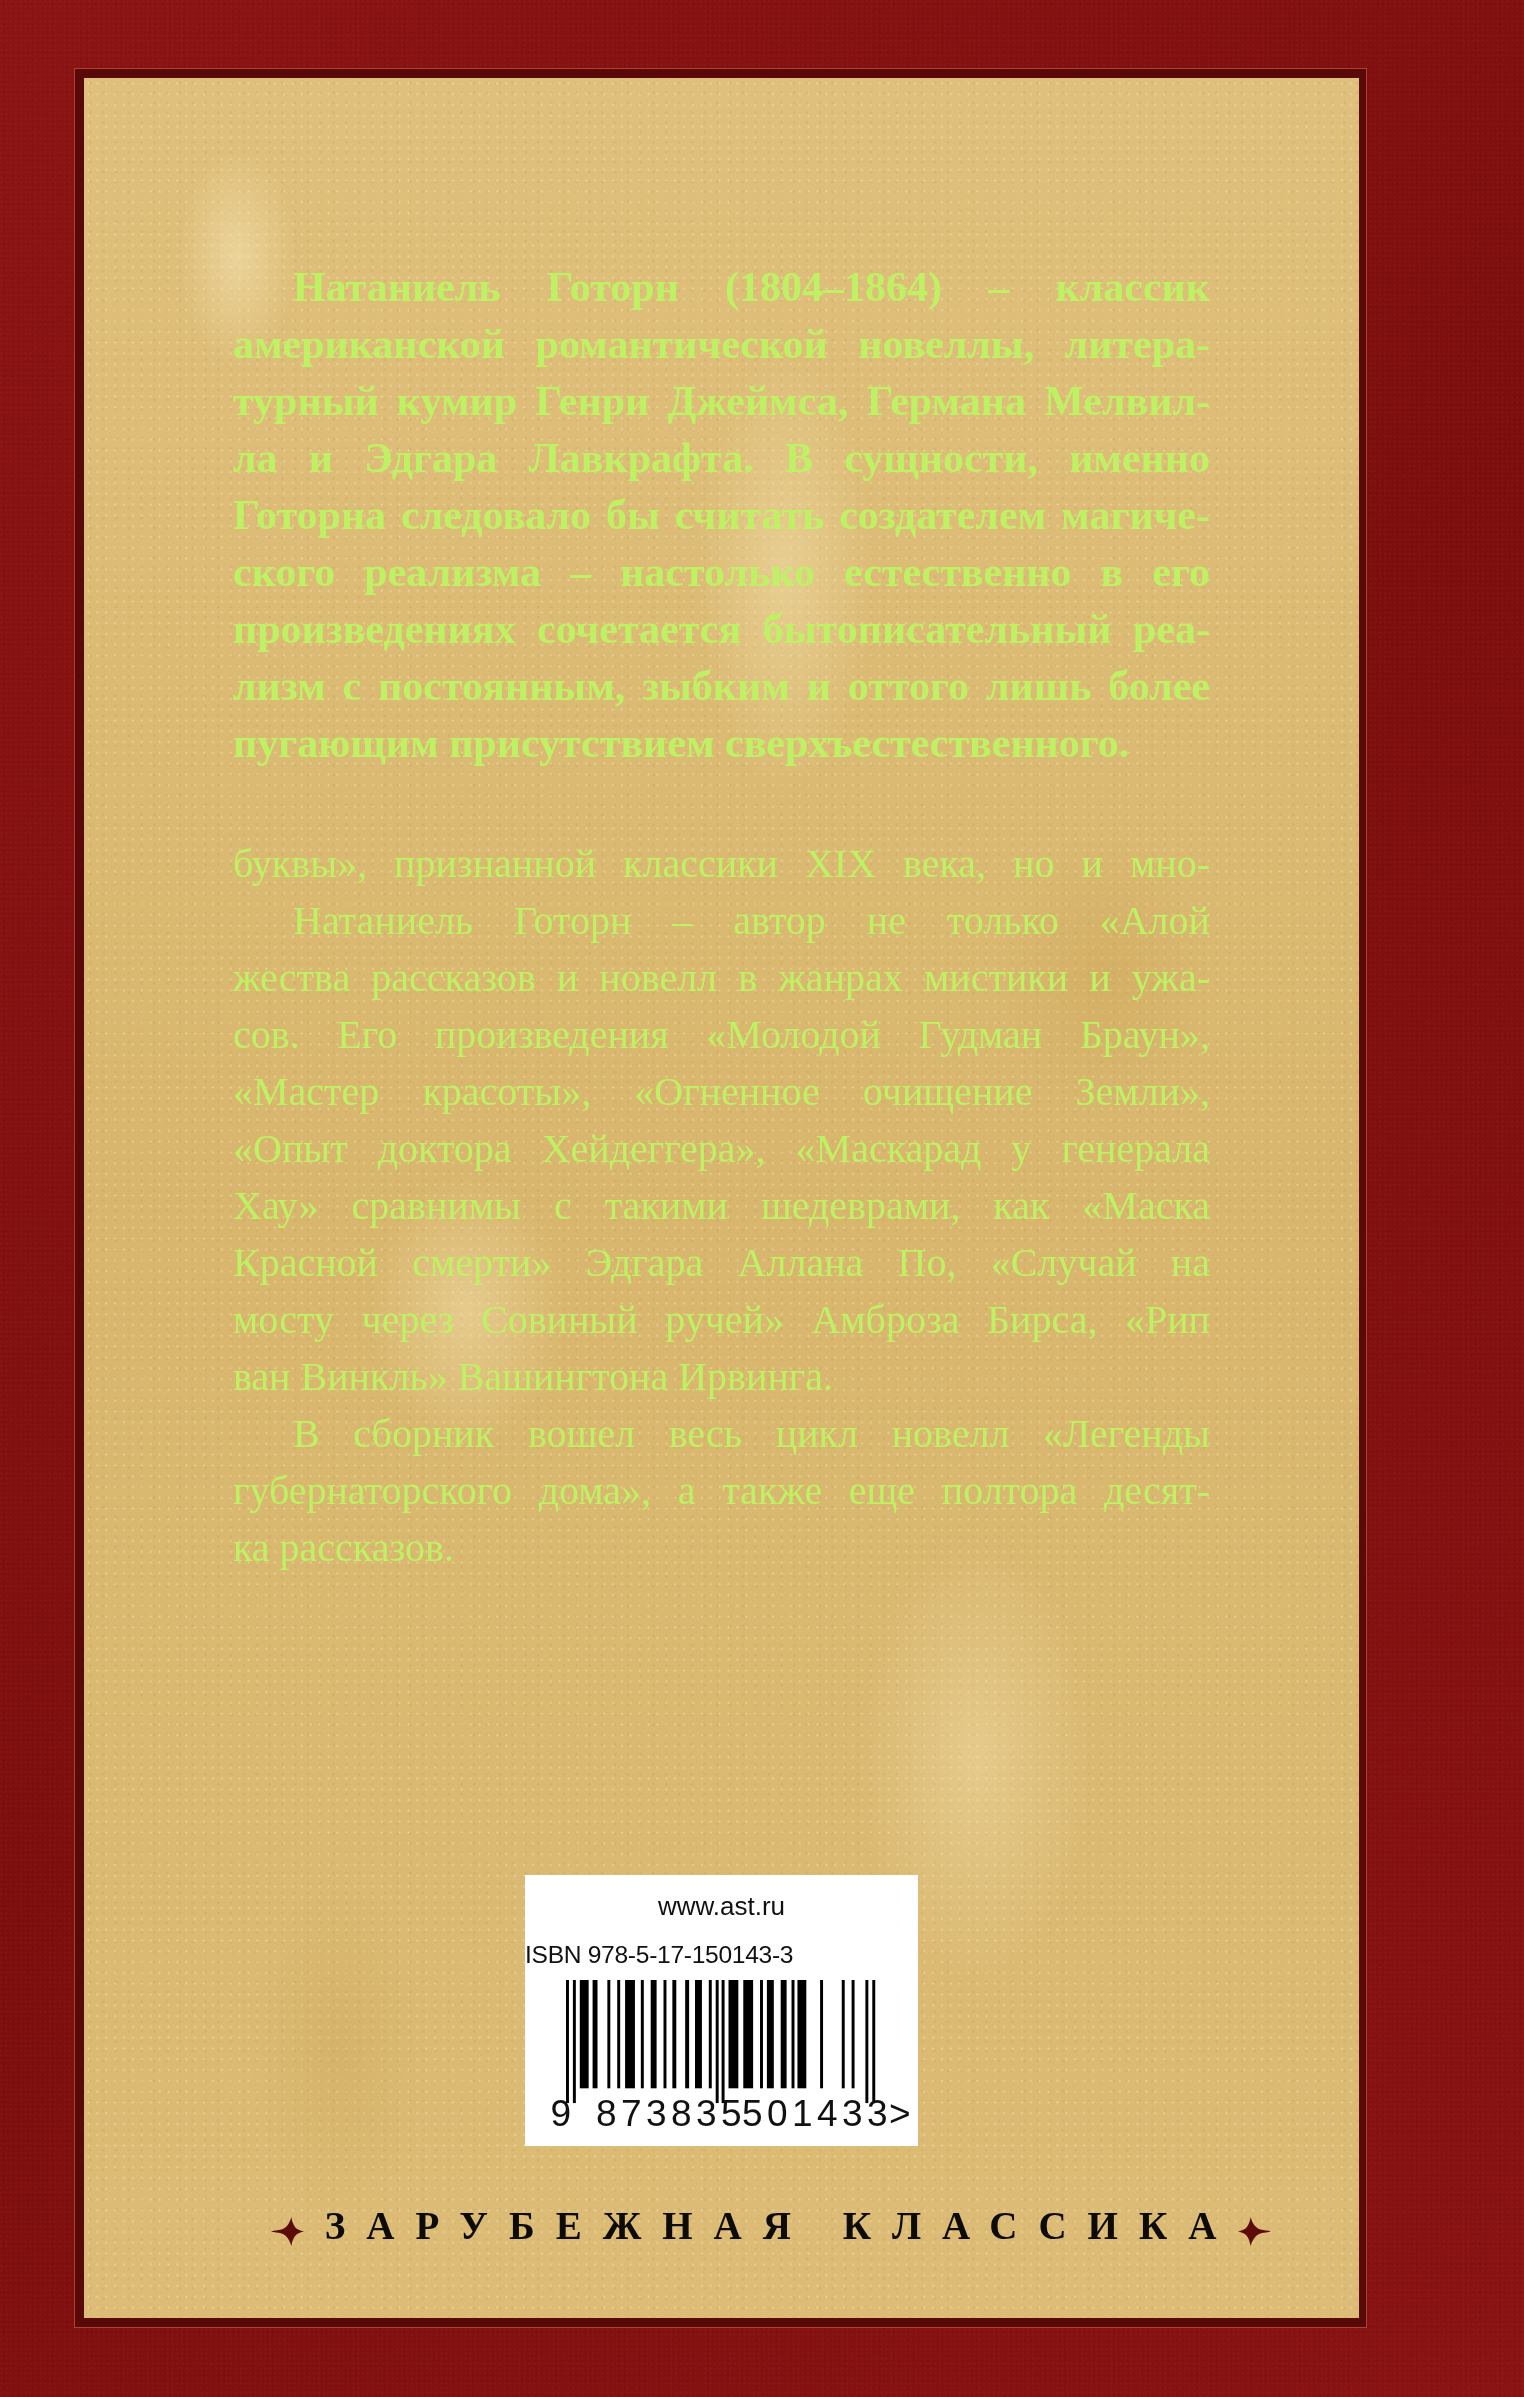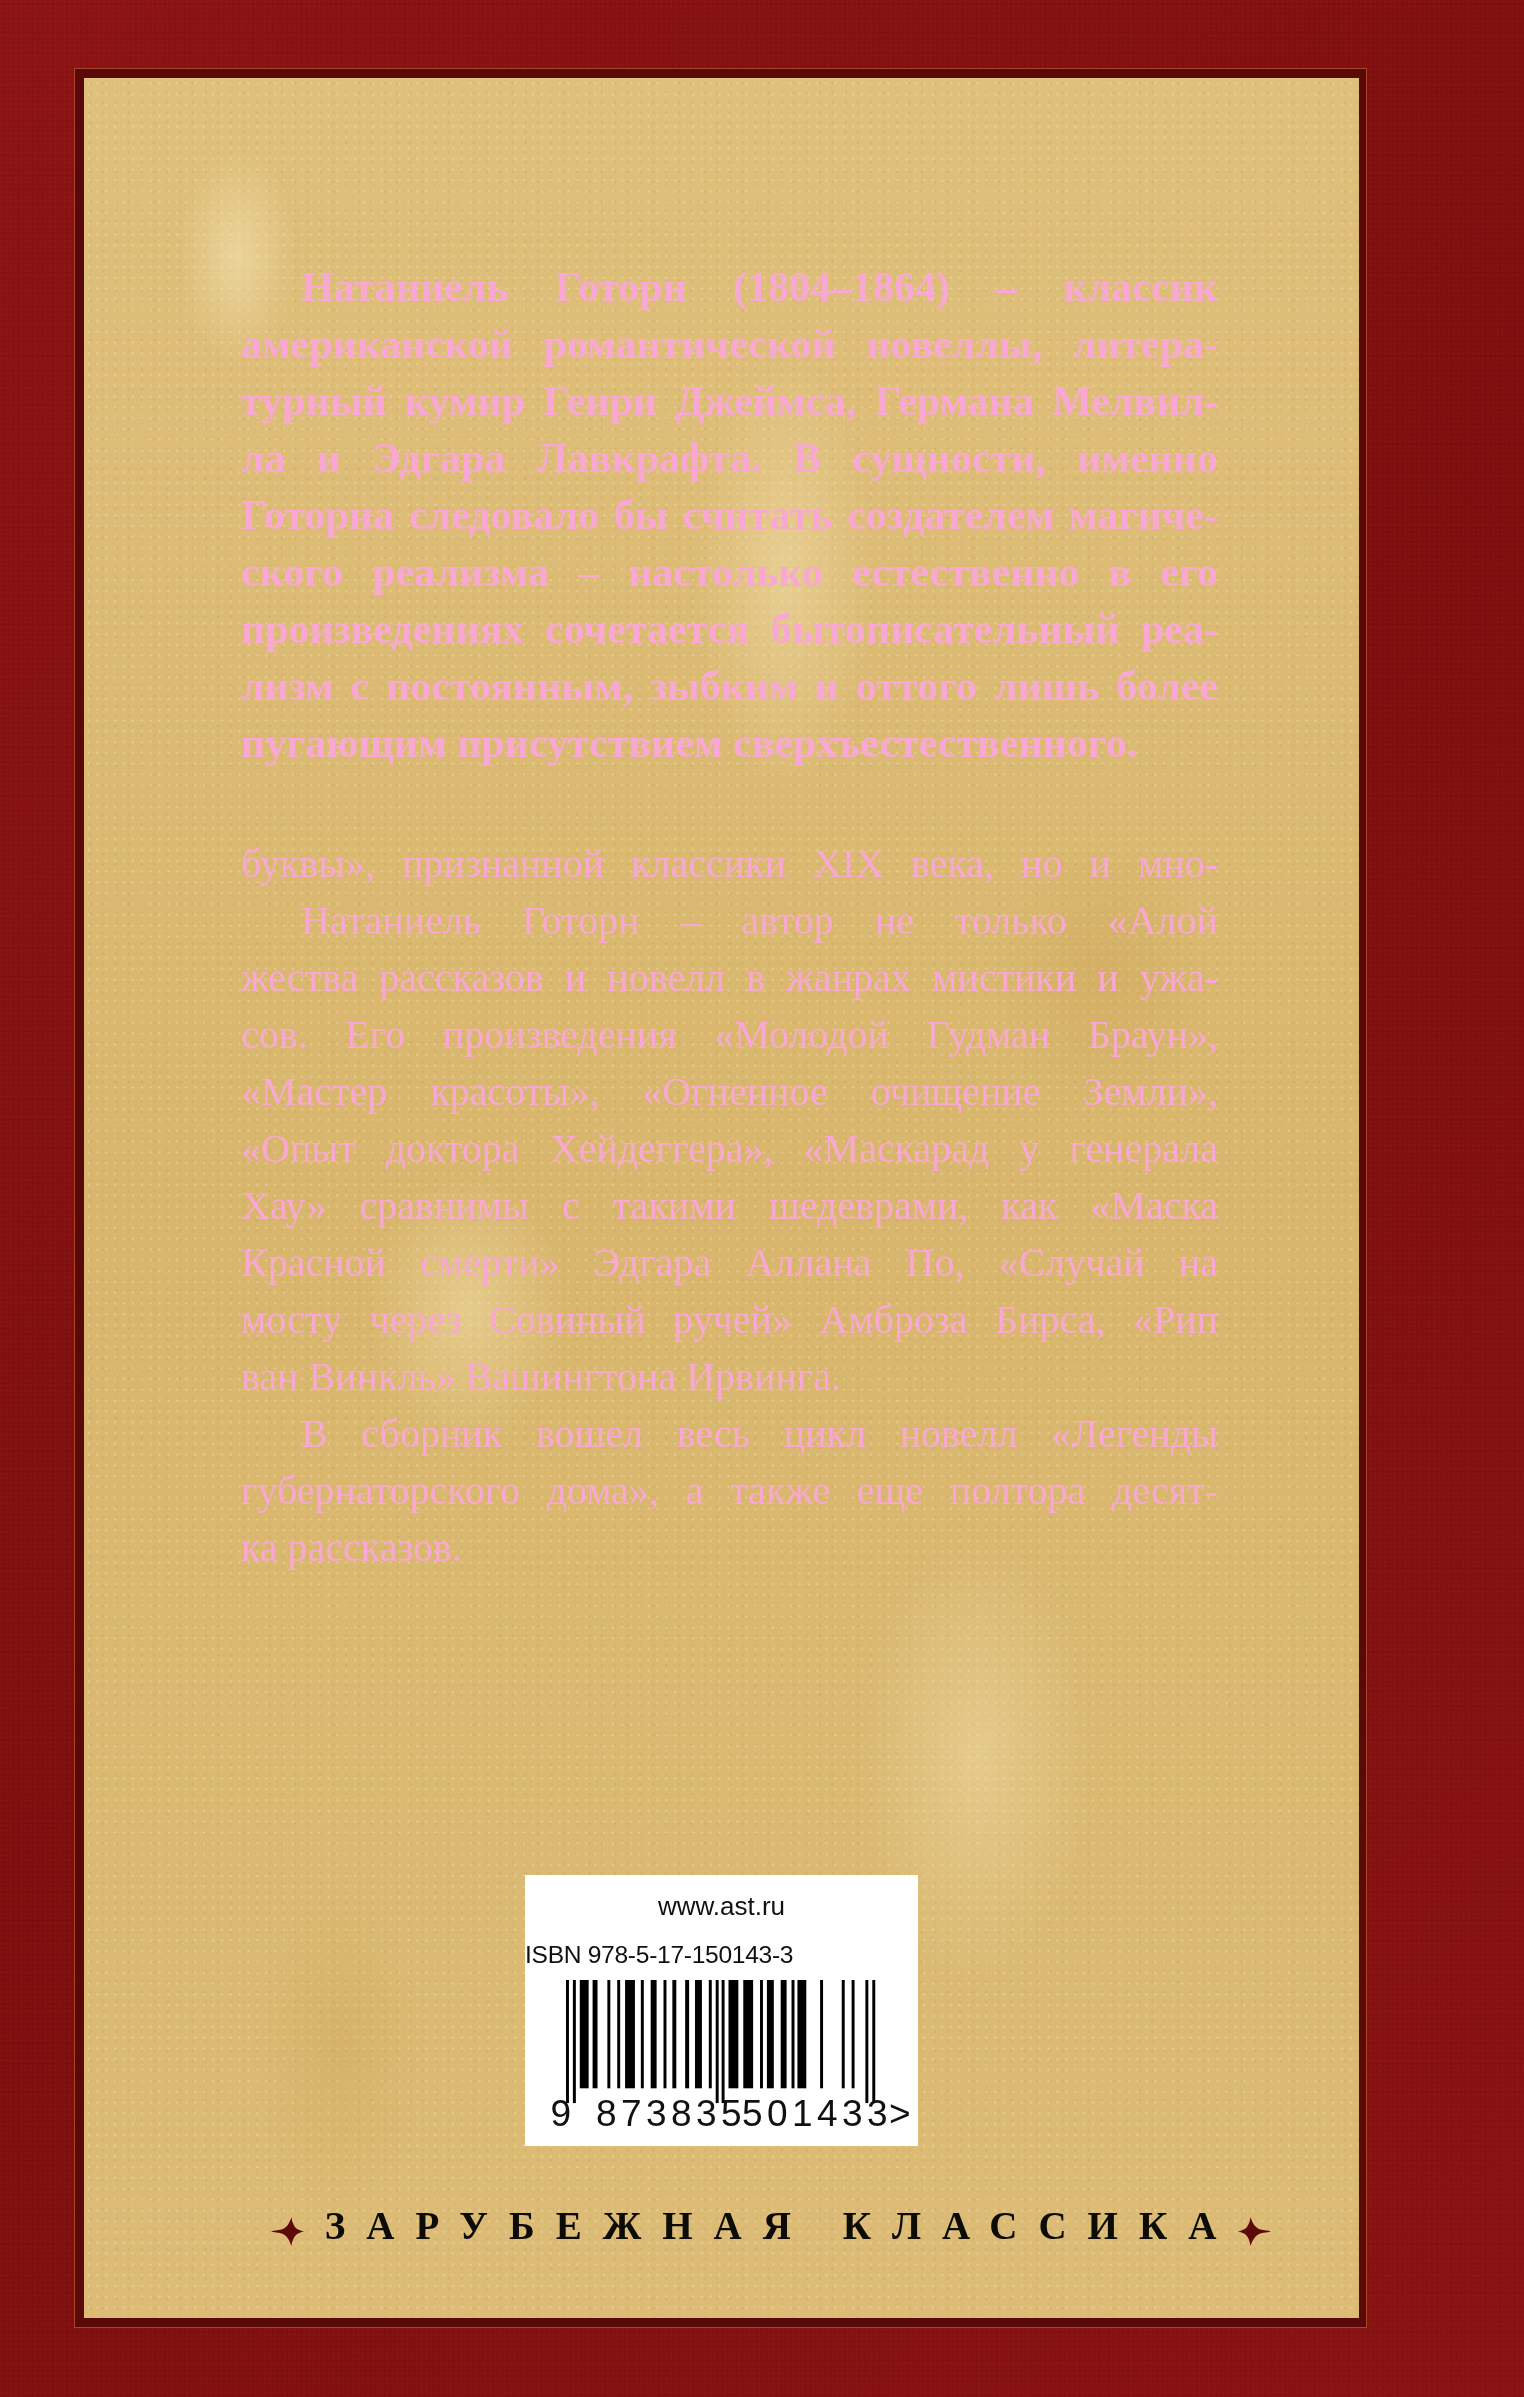--- a/index.html
+++ b/index.html
@@ -42,23 +42,23 @@
         radial-gradient(ellipse at 30% 55%, rgba(245,228,180,0.45) 0, rgba(245,228,180,0) 99px),
         radial-gradient(ellipse at 70% 75%, rgba(245,228,180,0.40) 0, rgba(245,228,180,0) 118px),
         radial-gradient(ellipse at 20% 88%, rgba(200,160,80,0.30) 0, rgba(200,160,80,0) 89px),
         radial-gradient(circle, rgba(250,238,200,0.55) 0, rgba(250,238,200,0) 1.6px),
         radial-gradient(circle, rgba(190,150,70,0.35) 0, rgba(190,150,70,0) 2px),
         linear-gradient(180deg, #dfc07c 0%, #d8b66d 50%, #dcbc76 100%);
       background-size: 100% 100%, 100% 100%, 100% 100%, 100% 100%, 100% 100%, 100% 100%, 8.9px 10.8px, 12.8px 9.9px, 100% 100%;
     }
     .text-block {
       position: absolute;
-      left: 241px;
+      left: 233px;
       width: 977px;
-      color: #f9a8d4;
+      color: #bef264;
       font-size: 43px;
       line-height: 57px;
     }
     .bold-para { top: 259px; font-weight: bold; }
     .para-2 { top: 835px; font-weight: normal; }
     .line {
       display: block;
       height: 57px;
       white-space: nowrap;
       text-align: justify;

